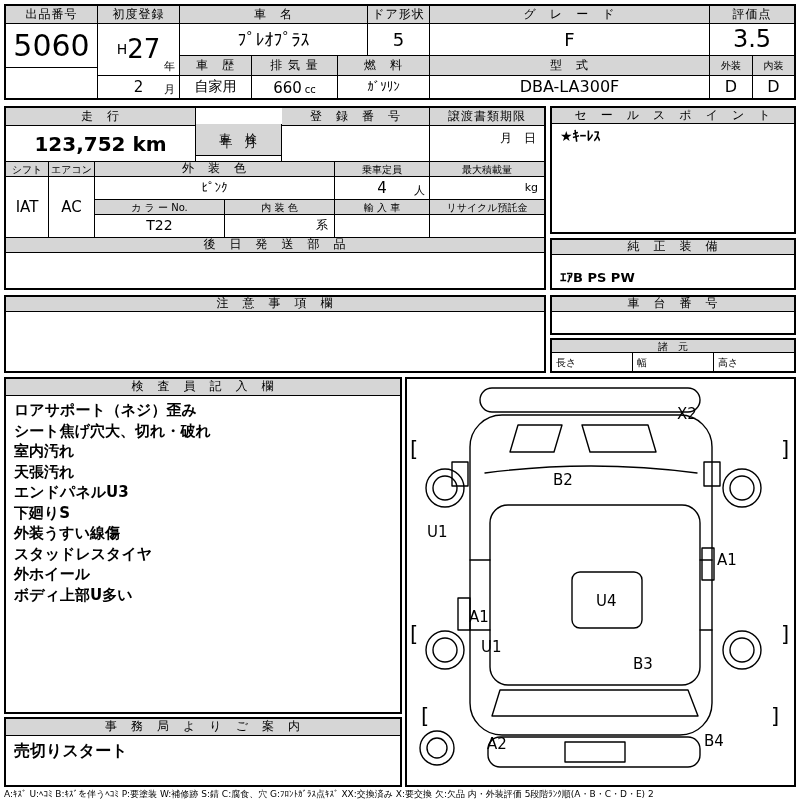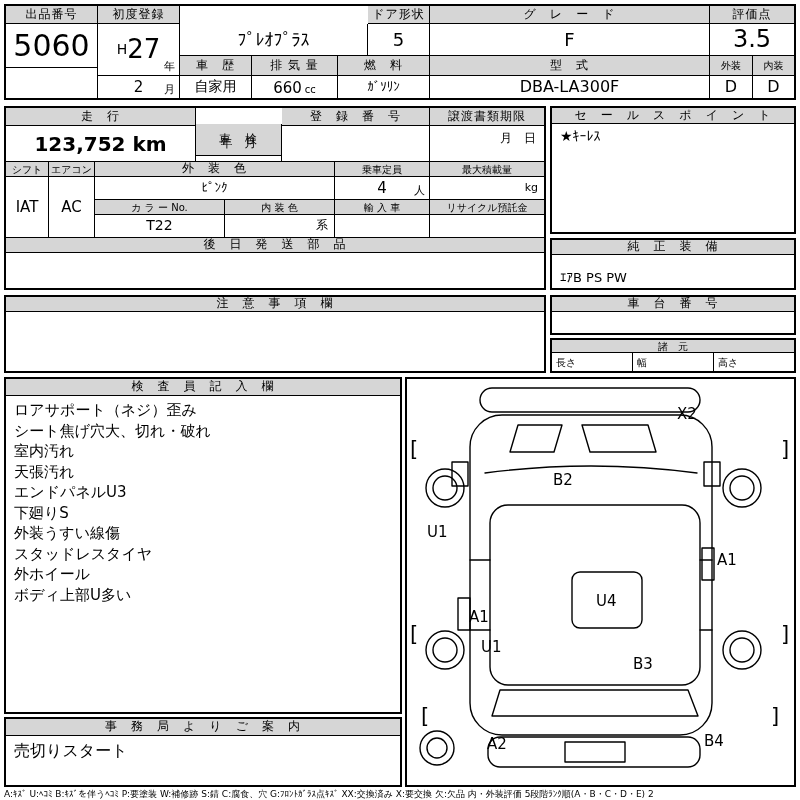--- a/index.html
+++ b/index.html
@@ -2,21 +2,21 @@
 <html><head>
 <meta charset="utf-8">
 <style>
   * { margin:0; padding:0; box-sizing:border-box; }
   body { background:#fff; font-family:"DejaVu Sans","Liberation Sans",sans-serif; color:#000; }
   #sheet { position:relative; width:800px; height:800px; background:#fff; overflow:hidden; }
   .box { position:absolute; border:2px solid #000; background:#fff; }
   .cell { position:absolute; display:flex; align-items:center; justify-content:center; overflow:hidden; line-height:1.1; }
   .left { justify-content:flex-start; }
   .right { justify-content:flex-end; }
-  .topleft { align-items:flex-start; justify-content:flex-start; }
+  .topleft { align-items:flex-start; justify-content:flex-start;font-weight:bold; }
   .col { flex-direction:column;text-align:center; }
   .hdr { background:#d6d6d6; font-size:12px; letter-spacing:1px; white-space:nowrap; }
   .hdr-s { font-size:10px; letter-spacing:0; }
   .br { border-right:1px solid #000; }
   .bb { border-bottom:1px solid #000; }
   .f30 { font-size:30px; } .f26 { font-size:26px; } .f24 { font-size:24px; }
   .f20b { font-size:20px; font-weight:bold; } .f18 { font-size:18px; }
   .f16 { font-size:16px; } .f15 { font-size:15px; } .f14 { font-size:14px; }
   .f13 { font-size:13px; } .f12 { font-size:12px; } .f11 { font-size:11px; } .f10 { font-size:10px; }
   .era { font-size:14px; }
@@ -44,20 +44,21 @@
     <div class="cell br bb" style="left:92px;top:18px;width:82px;height:52px">
       <span class="era">H</span>
         <span class="f26">27</span>
       <span class="unit-br">年</span>
     </div>
     <div class="cell br f15" style="left:92px;top:70px;width:82px;height:22px">
       <span>2</span>
       <span class="unit-br">月</span>
     </div>
 
+    <div class="cell hdr br bb" style="left:174px;top:0;width:188px;height:18px">車　名</div>
     <div class="cell br bb f18" style="left:174px;top:18px;width:188px;height:32px">ﾌﾟﾚｵﾌﾟﾗｽ</div>
 
     <div class="cell hdr br bb" style="left:362px;top:0;width:62px;height:18px">ドア形状</div>
     <div class="cell br bb f18" style="left:362px;top:18px;width:62px;height:32px">5</div>
 
     <div class="cell hdr br bb" style="left:424px;top:0;width:280px;height:18px">グ　レ　ー　ド</div>
     <div class="cell br bb f18" style="left:424px;top:18px;width:280px;height:32px">F</div>
 
     <div class="cell hdr bb" style="left:704px;top:0;width:84px;height:18px">評価点</div>
     <div class="cell bb f24" style="left:704px;top:18px;width:84px;height:32px">3.5</div>

